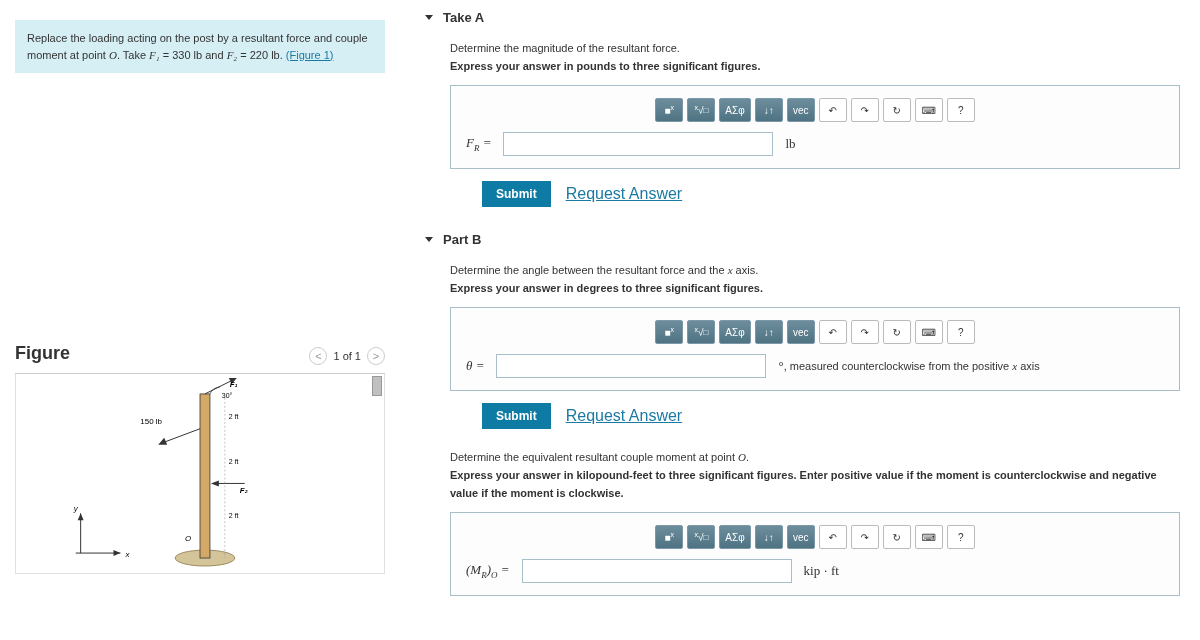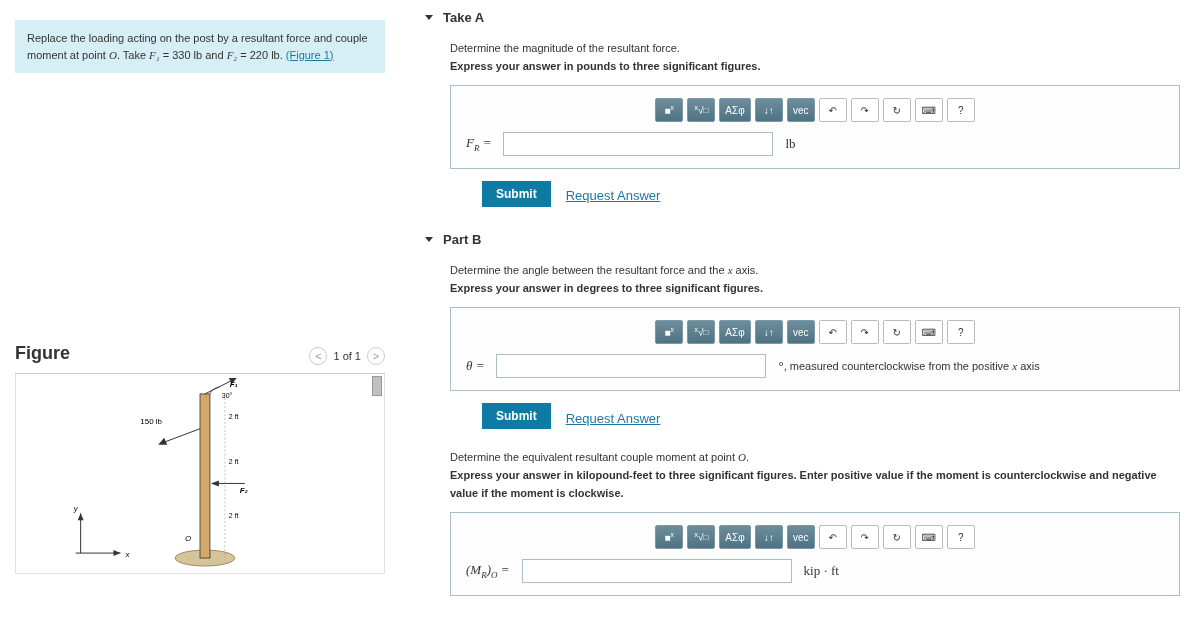--- a/index.html
+++ b/index.html
@@ -21,23 +21,23 @@
   .caret { width: 0; height: 0; border-left: 4px solid transparent; border-right: 4px solid transparent; border-top: 5px solid #333; }
   .part-body { padding: 5px 0 15px 25px; font-size: 11px; line-height: 1.6; }
   .answer-box { border: 1px solid #a8bfca; margin-top: 10px; padding: 12px 15px; background: #fdfdfd; }
   .toolbar { display: flex; gap: 4px; margin-bottom: 10px; justify-content: center; }
   .tb-btn { height: 24px; min-width: 28px; border: 1px solid #7a98a8; background: linear-gradient(#6d8d9c,#4f7383); color: #fff; border-radius: 2px; display: inline-flex; align-items: center; justify-content: center; font-size: 10px; cursor: pointer; padding: 0 5px; }
   .tb-btn.light { background: #fff; color: #333; border: 1px solid #bbb; }
   .ans-row { display: flex; align-items: center; gap: 12px; }
   .ans-label { font-family: 'Times New Roman', serif; font-style: italic; font-size: 13px; }
   .ans-input { flex: 0 0 270px; height: 24px; border: 1px solid #a8bfca; padding: 2px 4px; }
   .unit { font-family: 'Times New Roman', serif; font-size: 13px; }
-  .submit-row { margin-top: 12px; display: flex; align-items: flex-end; gap: 15px; padding-left: 32px; }
+  .submit-row { margin-top: 12px; display: flex; align-items: flex-start; gap: 15px; padding-left: 32px; }
   .submit-btn { background: #0d7ba4; color: #fff; border: none; padding: 6px 14px; font-size: 12px; font-weight: bold; cursor: pointer; }
-  .req { color: #1b79a3; text-decoration: underline; font-size: 13px; cursor: pointer; }
+  .req { color: #1b79a3; text-decoration: underline; font-size: 16px; cursor: pointer; }
 </style>
 </head>
 <body>
 
 <div class="container">
   <div class="left-col">
     <div class="problem-box">
       <span>Replace the loading acting on the post by a resultant force and couple moment at point </span><span class="math">O</span><span>. Take </span><span class="math">F₁</span><span> = 330 lb and </span><span class="math">F₂</span><span> = 220 lb. </span><a href="#">(Figure 1)</a>
     </div>
 

